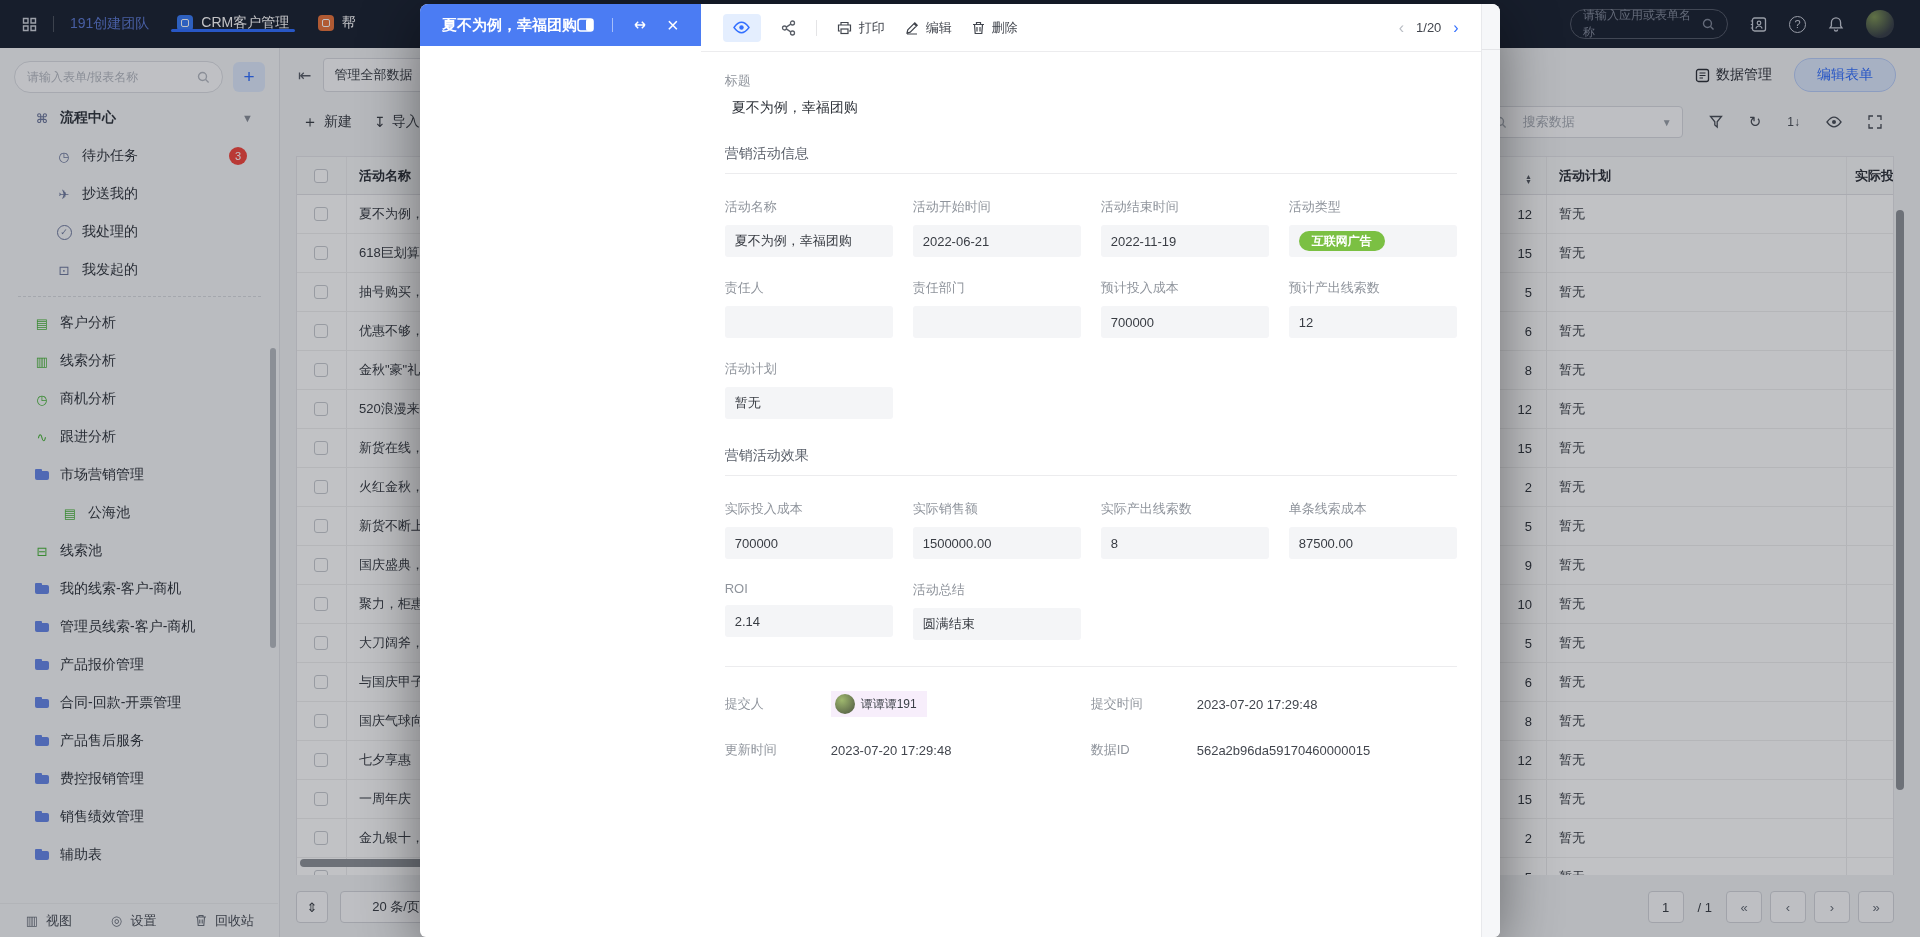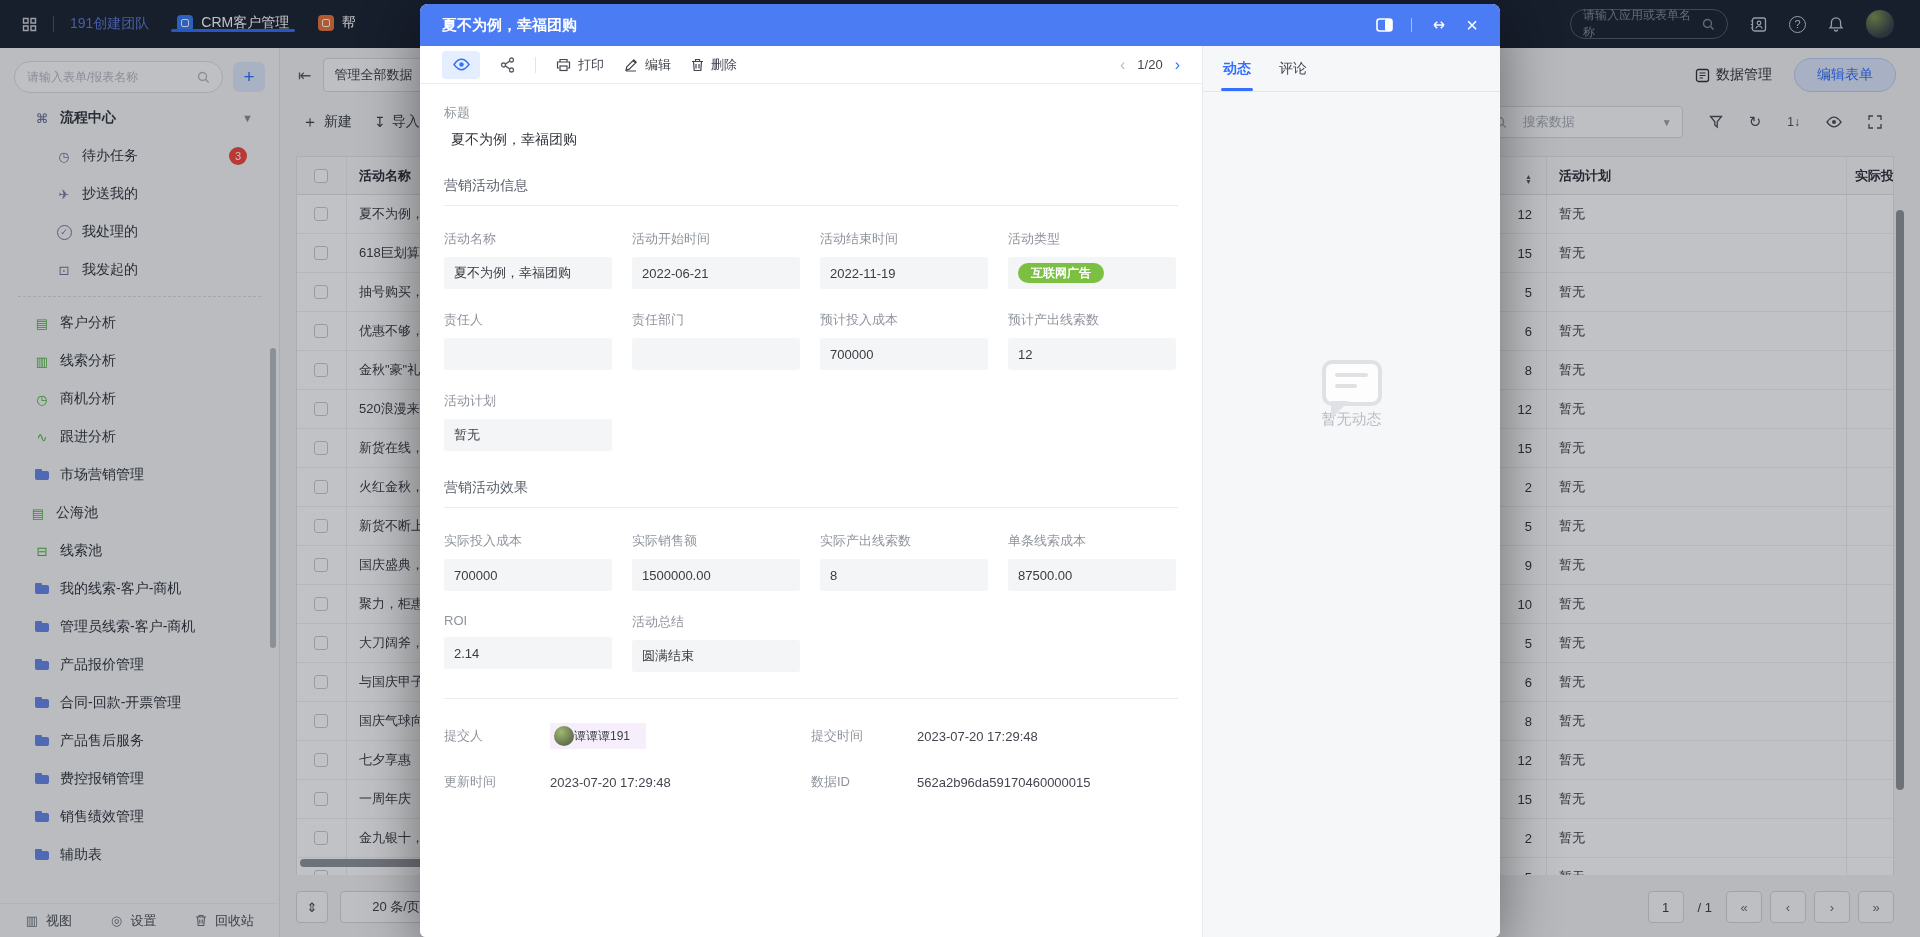--- a/index.html
+++ b/index.html
@@ -23,21 +23,21 @@
 .q-circle{width:17px;height:17px;border:1.4px solid #c9ced8;border-radius:50%;display:flex;align-items:center;justify-content:center;font-size:11px}
 .tb-avatar{width:28px;height:28px;border-radius:50%;background:radial-gradient(circle at 30% 25%,#7e9455,#3a4148 70%)}
 
 
 .sidebar{position:absolute;top:48px;left:0;width:280px;bottom:0;background:#f6f7f9;border-right:1px solid #e2e3e7;overflow:hidden}
 .sb-top{display:flex;align-items:center;gap:10px;padding:13px 14px 6px}
 .sb-search{flex:1;height:32px;border:1px solid #dcdee3;border-radius:16px;background:#fdfdfe;display:flex;align-items:center;justify-content:space-between;padding:0 12px;color:#b6bac2;font-size:12px}
 .sb-add{width:32px;height:30px;border-radius:6px;background:#dfeafc;color:#3370ff;font-size:19px;display:flex;align-items:center;justify-content:center;cursor:pointer}
 .side-item{height:38px;display:flex;align-items:center;gap:10px;padding-left:34px;font-size:14px;color:#33383f;cursor:pointer;position:relative}
 .side-item[data-indent="1"]{padding-left:56px}
-.side-item[data-indent="2"]{padding-left:30px}
+.side-item[data-indent="2"]{padding-left:62px}
 .side-item[data-active="true"]{background:#e7effd;color:#3370ff}
 .side-head{font-weight:bold}
 .chev{margin-left:auto;margin-right:26px;color:#8a8f99;font-size:11px}
 .icon{width:16px;height:16px;display:inline-flex;align-items:center;justify-content:center;font-size:13px;flex:none;position:relative}
 .icon[data-color="green"]{color:#4cb53c}
 .icon[data-color="blue"]{color:#6888e8}
 .icon[data-color="slate"]{color:#707b9e}
 .icon[data-color="accent"]{color:#3370ff}
 [data-icon="clock"]::before{content:"◷"}
 [data-icon="send"]::before{content:"✈"}
@@ -92,51 +92,51 @@
 .pg-box{height:32px;border:1px solid #d4d6db;border-radius:4px;background:#fbfbfc;display:flex;align-items:center;justify-content:center;font-size:13px;color:#3c4047;cursor:pointer}
 .rowh-btn{width:32px;padding:0 6px}
 .psize{width:112px;margin-left:12px}
 .pg-right{margin-left:auto;display:flex;align-items:center;gap:8px}
 .pg-num{width:36px}
 .pg-total{font-size:13px;color:#3c4047;margin:0 6px}
 .pg-nav{width:36px;color:#6a707a}
 
 
 .backdrop{position:absolute;inset:0;background:rgba(8,12,22,.25);z-index:5}
-.modal{position:absolute;left:420px;width:1080px;top:4px;bottom:0;z-index:10;border-radius:8px 8px 6px 6px;overflow:hidden;box-shadow:0 12px 60px rgba(0,0,0,.45);display:flex;flex-direction:column;background:#fff}
+.modal{position:absolute;left:420px;width:1080px;top:4px;bottom:0;z-index:10;border-radius:8px 8px 6px 6px;overflow:hidden;box-shadow:0 12px 60px rgba(0,0,0,.45);display:flex;flex-direction:row;background:#fff}
 .m-header{height:42px;background:#4b7cf3;display:flex;align-items:center;color:#fff;padding:0 22px;flex:none}
 .m-title{font-size:15px;font-weight:bold}
 .m-controls{margin-left:auto;display:flex;align-items:center;gap:18px}
 .m-controls .mdiv{width:1px;height:14px;background:rgba(255,255,255,.5)}
 .m-close{font-size:20px;line-height:1;cursor:pointer}
 .m-ctl{display:flex;align-items:center;cursor:pointer}
 .m-body{flex:1;display:flex;min-height:0}
 .m-form{flex:1;min-width:0;display:flex;flex-direction:column;background:#fff}
-.m-toolbar{height:38px;border-bottom:1px solid #ececee;display:flex;align-items:center;padding:0 22px;gap:20px;flex:none}
+.m-toolbar{height:48px;border-bottom:1px solid #ececee;display:flex;align-items:center;padding:0 22px;gap:20px;flex:none}
 .eye-btn{width:38px;height:28px;background:#e4eefe;border-radius:4px;display:flex;align-items:center;justify-content:center;cursor:pointer}
 .tool-btn{display:flex;align-items:center;gap:7px;font-size:13px;color:#42464e;cursor:pointer}
 .tdiv{width:1px;height:16px;background:#e4e4e6}
 .m-pager{margin-left:auto;display:flex;align-items:center;gap:12px;font-size:13px;color:#42464e}
 .pgr-prev{color:#b9bdc4;font-size:16px;cursor:pointer}
 .pgr-next{color:#3370ff;font-size:16px;cursor:pointer}
 .m-scroll{flex:1;overflow:hidden;padding:20px 24px 0}
 .f-label{font-size:13px;color:#8f949c;margin-bottom:9px}
 .f-title-value{font-size:14px;color:#2f333a;padding-left:7px}
 .section-title{font-size:14px;color:#5b616b;margin-top:28px}
 .section-hr{height:1px;background:#ececee;margin:10px 0 24px}
 .f-grid{display:flex;gap:20px;margin-bottom:22px}
 .field{width:168px}
 .f-value{height:32px;background:#f4f5f7;border-radius:3px;display:flex;align-items:center;padding:0 10px;font-size:13px;color:#383c43;overflow:hidden;white-space:nowrap}
 .f-value[data-type="tag"] .val{background:#7bc043;color:#fff;border-radius:13px;padding:4px 13px;font-size:12px;font-weight:bold;line-height:1}
 .meta-hr{height:1px;background:#ececee;margin:26px 0 0}
 .meta-row{display:flex;margin-top:24px;font-size:13px;align-items:center}
 .meta-col{width:50%;display:flex;align-items:center}
 .meta-label{width:106px;color:#8f949c;flex:none}
 .meta-val{color:#42464e}
-.submit-pill{display:flex;align-items:center;background:#f7eefb;border-radius:0;padding:3px 16px 3px 4px;font-size:12px;color:#3a3f46}
+.submit-pill{display:flex;align-items:center;gap:6px;background:#f7eefb;border-radius:0;padding:3px 10px 3px 4px;font-size:12px;color:#3a3f46}
 .pill-avatar{width:20px;height:20px;border-radius:50%;background:radial-gradient(circle at 35% 30%,#9fb86e,#4a5240)}
 
 .m-activity{width:298px;flex:none;background:#f6f7f9;border-left:1px solid #e8e9ec;display:flex;flex-direction:column}
 .act-tabs{display:flex;gap:28px;padding:0 20px;height:46px;align-items:flex-end;border-bottom:1px solid #e4e5e8}
 .act-tab{font-size:14px;color:#42464e;position:relative;padding-bottom:13px;cursor:pointer}
 .act-tab[data-active="true"]{color:#3370ff;font-weight:bold}
 .act-tab[data-active="true"]::after{content:"";position:absolute;bottom:0;left:-2px;right:-2px;height:3px;background:#3370ff;border-radius:2px}
 .act-empty{flex:1;display:flex;flex-direction:column;align-items:center;justify-content:center;transform:translateY(-120px)}
 .bubble{width:60px;height:46px;border:4px solid #dfe1e4;border-radius:10px;background:#fdfdfd;position:relative}
 .bubble::before{content:"";position:absolute;left:9px;top:9px;width:33px;height:4px;background:#dfe1e4;border-radius:2px}

